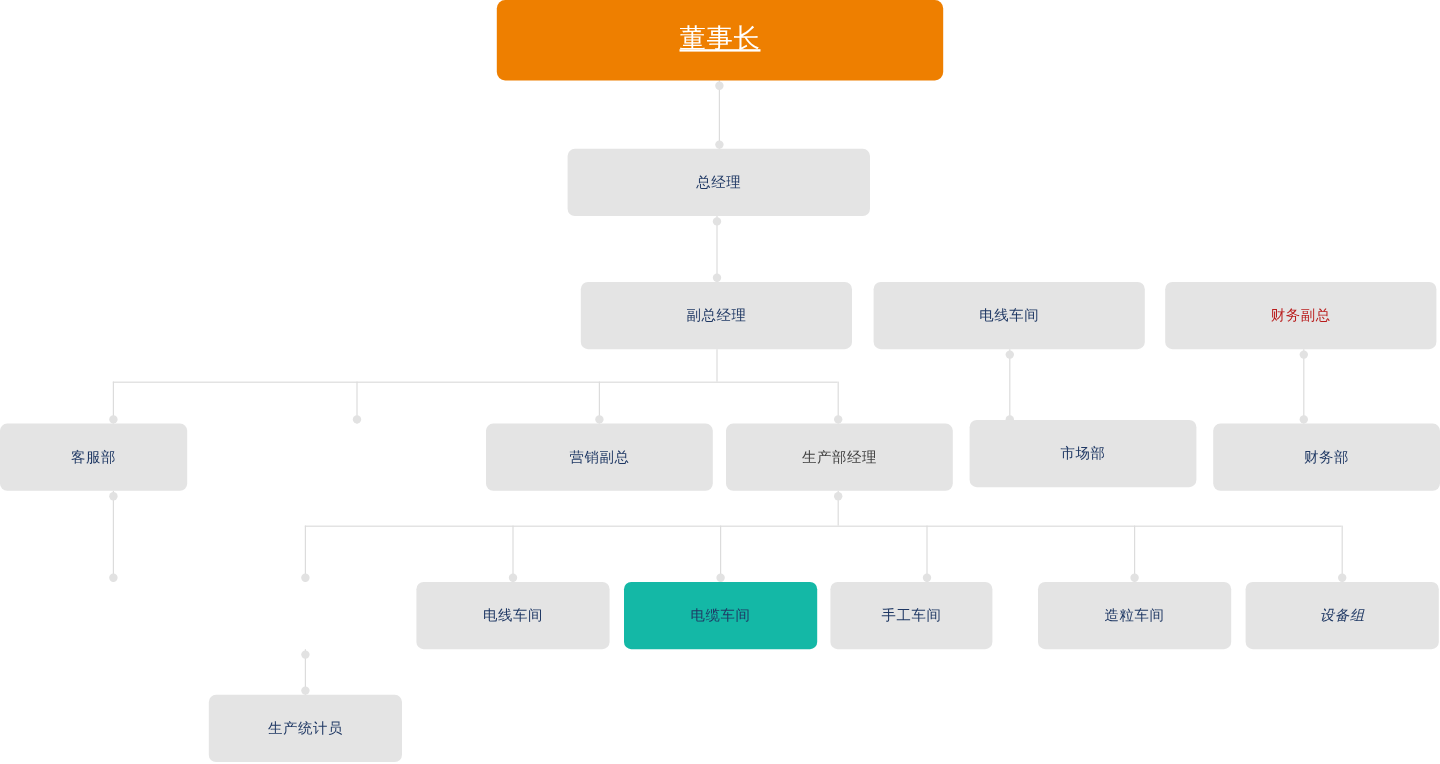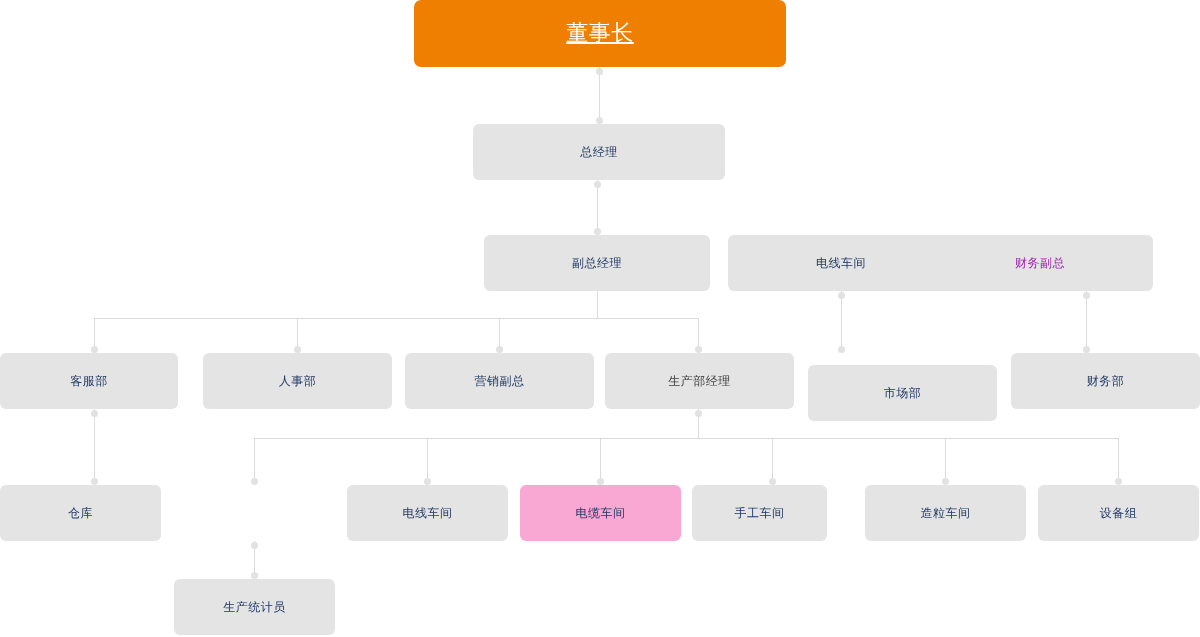--- a/index.html
+++ b/index.html
@@ -115,55 +115,49 @@
     </div>
     <div class="node" style="left: 473px; top: 124px; width: 252px; height: 56px; background: rgb(228, 228, 228); color: rgb(31, 56, 100);">
       <span class="node-label">总经理</span>
     </div>
     <div class="node" style="left: 484px; top: 235px; width: 226px; height: 56px; background: rgb(228, 228, 228); color: rgb(31, 56, 100);">
       <span class="node-label">副总经理</span>
     </div>
     <div class="node" style="left: 728px; top: 235px; width: 226px; height: 56px; background: rgb(228, 228, 228); color: rgb(31, 56, 100);">
       <span class="node-label">电线车间</span>
     </div>
-    <div class="node" style="left: 927px; top: 235px; width: 226px; height: 56px; background: rgb(228, 228, 228); color: #a21caf;">
+    <div class="node" style="left: 971px; top: 235px; width: 226px; height: 56px; background: rgb(228, 228, 228); color: #b91c1c;">
       <span class="node-label">财务副总</span>
     </div>
-    <div class="node" style="left: 0px; top: 353px; width: 178px; height: 56px; background: rgb(228, 228, 228); color: rgb(31, 56, 100);">
+    <div class="node" style="left: 0px; top: 353px; width: 156px; height: 56px; background: rgb(228, 228, 228); color: rgb(31, 56, 100);">
       <span class="node-label">客服部</span>
-    </div>
-    <div class="node" style="left: 203px; top: 353px; width: 189px; height: 56px; background: rgb(228, 228, 228); color: rgb(31, 56, 100);">
-      <span class="node-label">人事部</span>
     </div>
     <div class="node" style="left: 405px; top: 353px; width: 189px; height: 56px; background: rgb(228, 228, 228); color: rgb(31, 56, 100);">
       <span class="node-label">营销副总</span>
     </div>
     <div class="node" style="left: 605px; top: 353px; width: 189px; height: 56px; background: rgb(228, 228, 228); color: #404040;">
       <span class="node-label">生产部经理</span>
     </div>
-    <div class="node" style="left: 808px; top: 365px; width: 189px; height: 56px; background: rgb(228, 228, 228); color: rgb(31, 56, 100);">
+    <div class="node" style="left: 808px; top: 350px; width: 189px; height: 56px; background: rgb(228, 228, 228); color: rgb(31, 56, 100);">
       <span class="node-label">市场部</span>
     </div>
     <div class="node" style="left: 1011px; top: 353px; width: 189px; height: 56px; background: rgb(228, 228, 228); color: rgb(31, 56, 100);">
       <span class="node-label">财务部</span>
     </div>
-    <div class="node" style="left: 0px; top: 485px; width: 161px; height: 56px; background: rgb(228, 228, 228); color: rgb(31, 56, 100);">
-      <span class="node-label">仓库</span>
-    </div>
     <div class="node" style="left: 347px; top: 485px; width: 161px; height: 56px; background: rgb(228, 228, 228); color: rgb(31, 56, 100);">
       <span class="node-label">电线车间</span>
     </div>
-    <div class="node" style="left: 520px; top: 485px; width: 161px; height: 56px; background: #f9a8d4; color: rgb(31, 56, 100);">
+    <div class="node" style="left: 520px; top: 485px; width: 161px; height: 56px; background: #14b8a6; color: rgb(31, 56, 100);">
       <span class="node-label">电缆车间</span>
     </div>
     <div class="node" style="left: 692px; top: 485px; width: 135px; height: 56px; background: rgb(228, 228, 228); color: rgb(31, 56, 100);">
       <span class="node-label">手工车间</span>
     </div>
     <div class="node" style="left: 865px; top: 485px; width: 161px; height: 56px; background: rgb(228, 228, 228); color: rgb(31, 56, 100);">
       <span class="node-label">造粒车间</span>
     </div>
-    <div class="node" style="left: 1038px; top: 485px; width: 161px; height: 56px; background: rgb(228, 228, 228); color: rgb(31, 56, 100);">
+    <div class="node" style="left: 1038px; top: 485px; width: 161px; height: 56px; background: rgb(228, 228, 228); color: rgb(31, 56, 100); font-style: italic;">
       <span class="node-label">设备组</span>
     </div>
     <div class="node" style="left: 174px; top: 579px; width: 161px; height: 56px; background: rgb(228, 228, 228); color: rgb(31, 56, 100);">
       <span class="node-label">生产统计员</span>
     </div>
   </div>
 
 </body></html>

